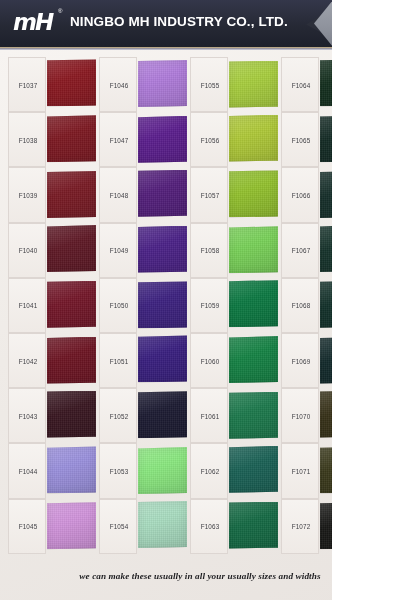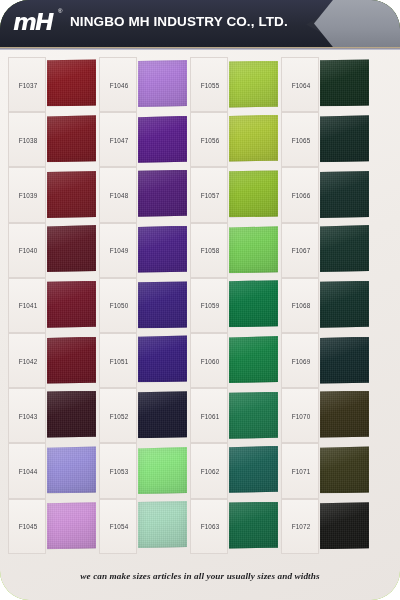--- a/index.html
+++ b/index.html
@@ -2,26 +2,25 @@
 <html><head>
 <meta charset="utf-8">
 <style>
   html, body {
     margin: 0;
     padding: 0;
     background: #ffffff;
   }
   #page {
     position: relative;
-    width: 400px;
+    width: 332px;
     height: 600px;
     overflow: hidden;
     background: #84cc16;
     font-family: "Liberation Sans", sans-serif;
-    border-radius: 29px;
   }
 
   
   #header {
     position: absolute;
     left: 0; top: 0;
     width: 400px;
     height: 47px;
     background: #2c2f3a;
     overflow: hidden;
@@ -574,16 +573,16 @@
               <div class="label-text">F1072</div>
             </div>
             <div class="swatch-slot">
               <div class="swatch" title="F1072" style="background: rgb(26, 26, 24); top: 3.6px; clip-path: polygon(0% 2%, 100% 0%, 100% 98%, 0% 100%);">
                 <div class="sheen"></div>
               </div>
             </div>
           </div>
         </div>
       </div>
-    <div id="footer-note">we can make sizes articles in all your usually sizes and widths</div>
+    <div id="footer-note">we can make these usually in all your usually sizes and widths</div>
   </div>
 
 </div>
 
 </body></html>

